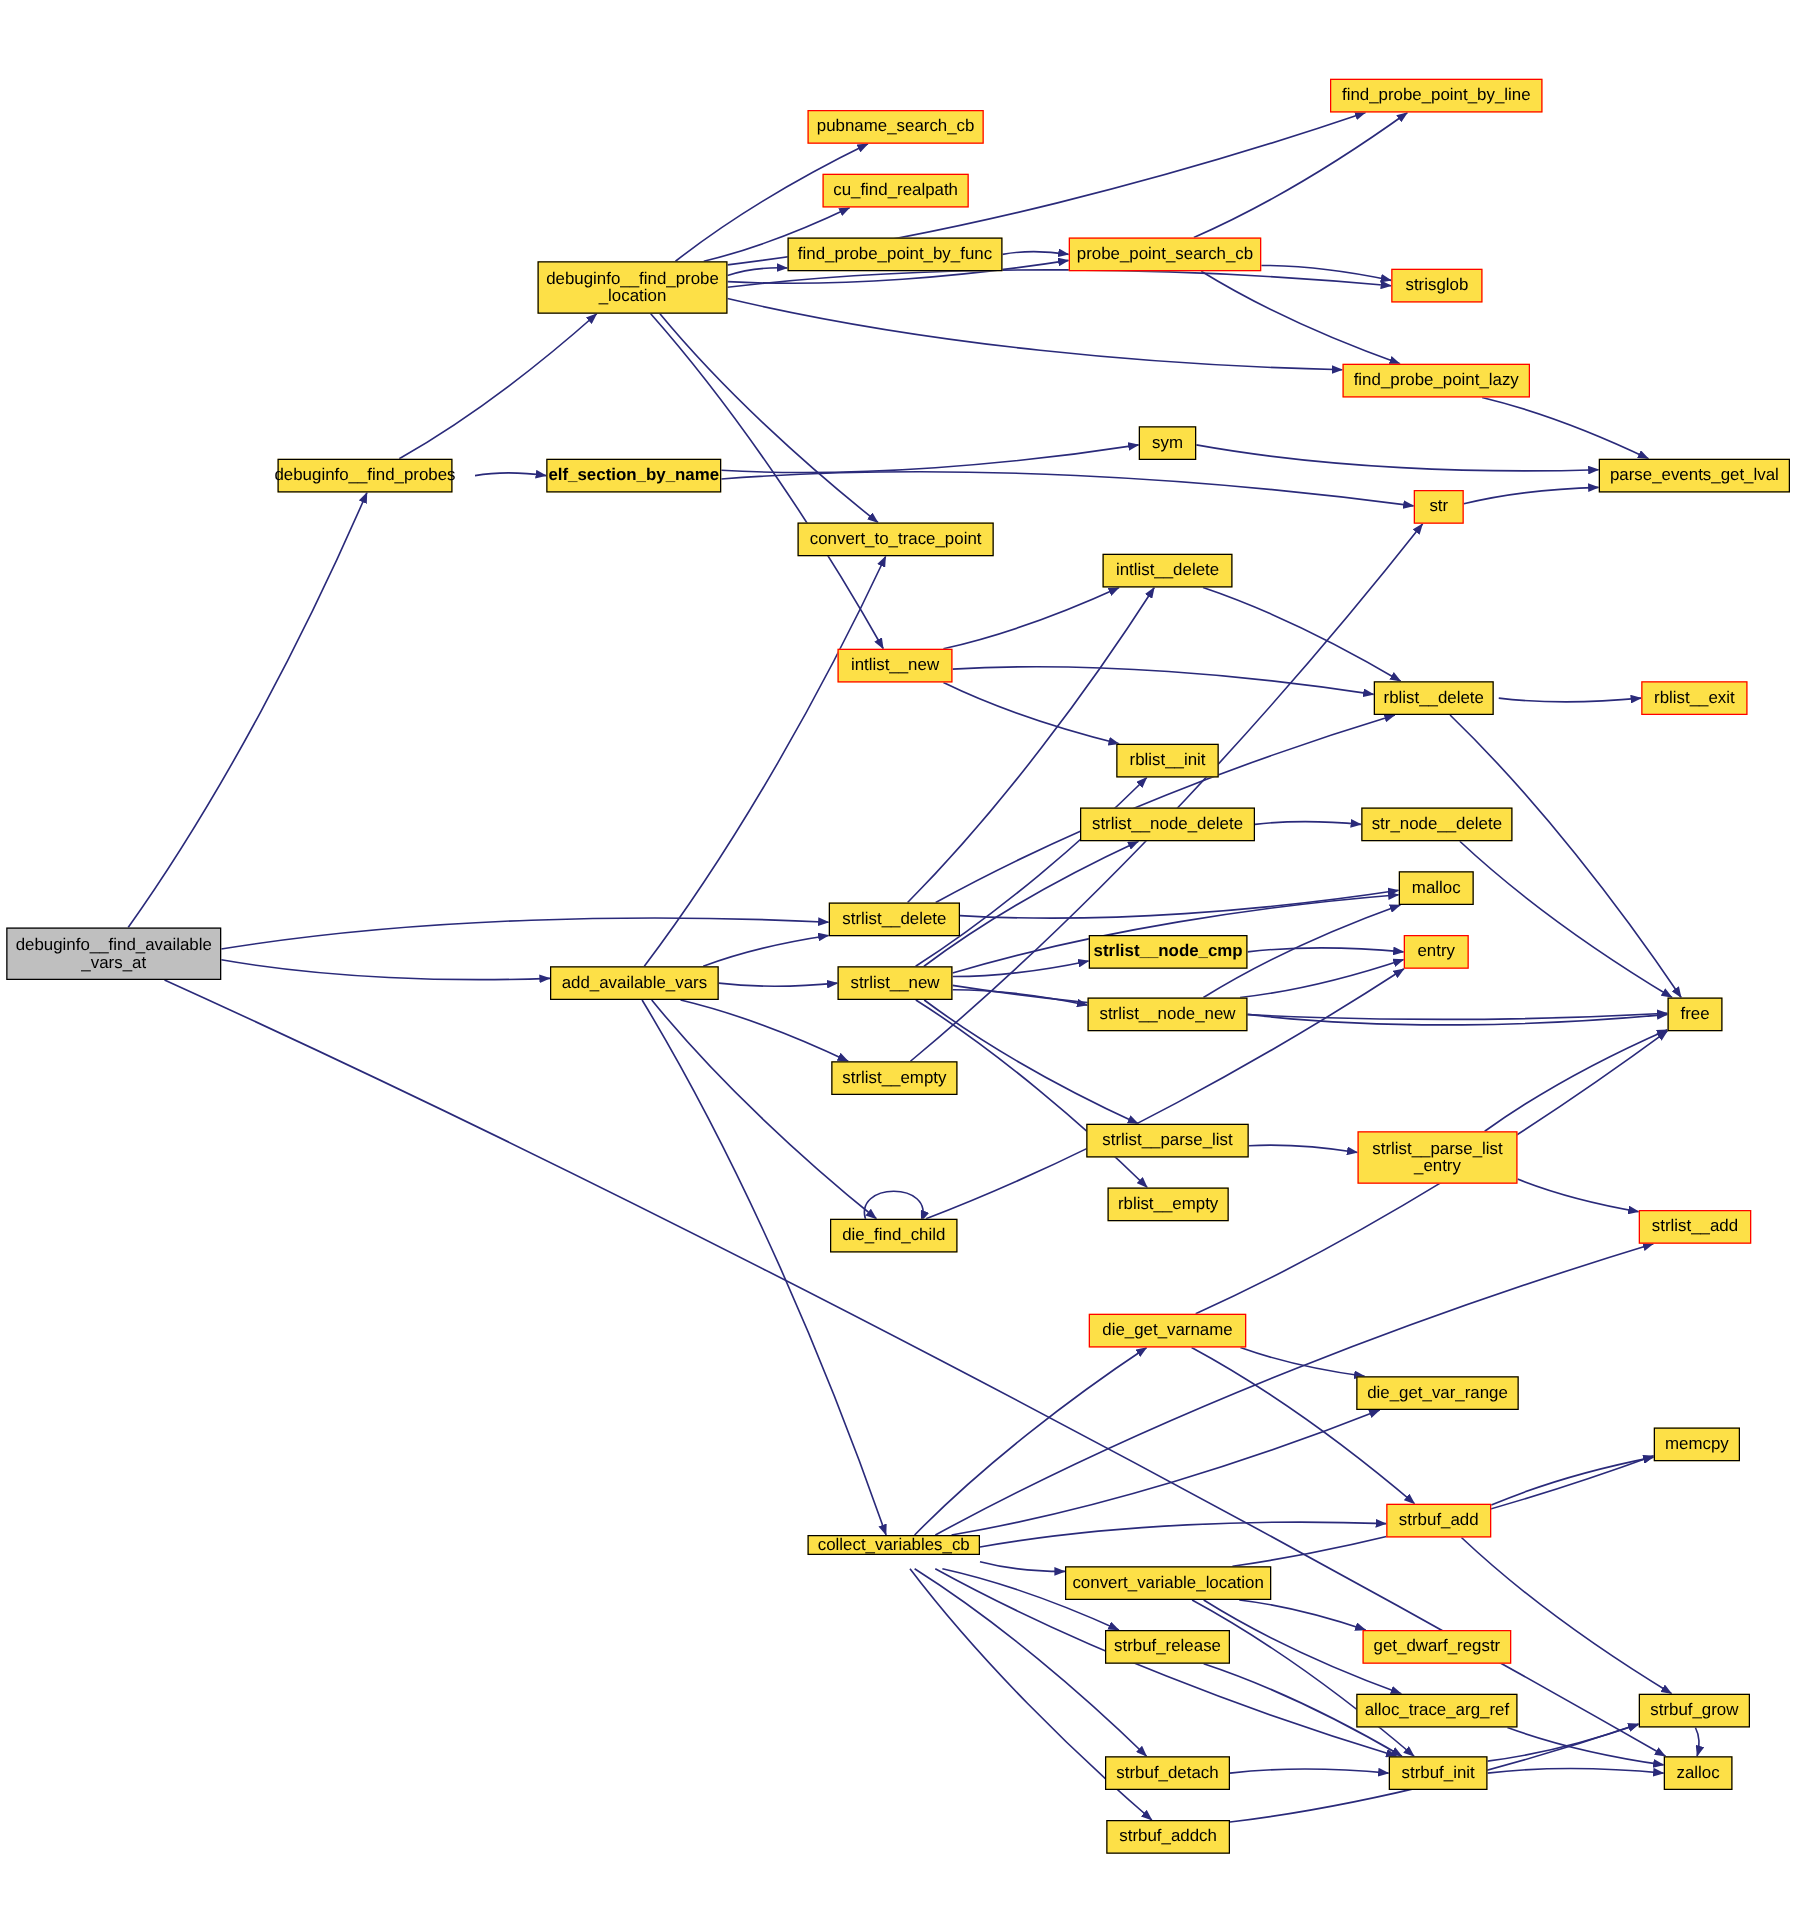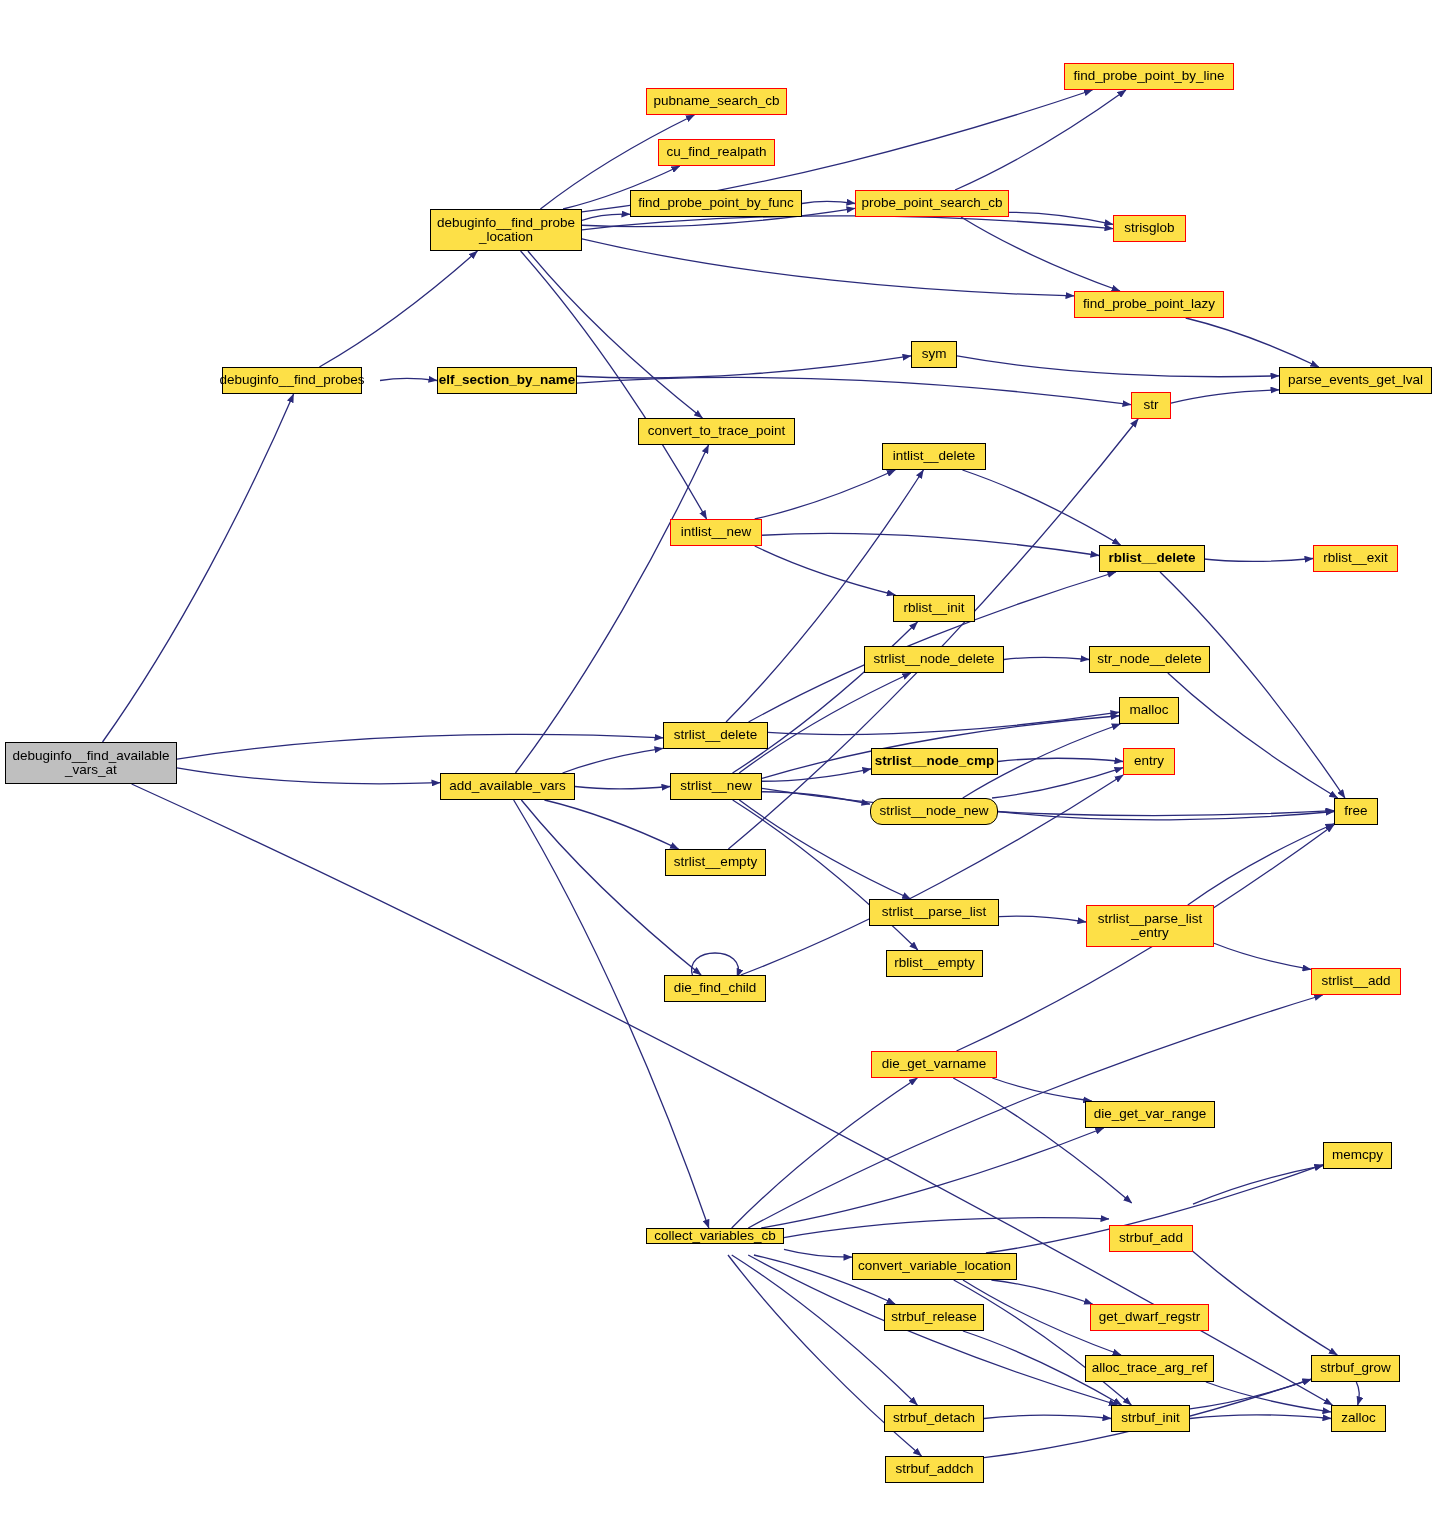--- a/index.html
+++ b/index.html
@@ -124,44 +124,44 @@
       <div class="node red" style="left: 855px; top: 190px; width: 154px; height: 27px;">probe_point_search_cb</div>
       <div class="node red" style="left: 1064px; top: 63px; width: 170px; height: 27px;">find_probe_point_by_line</div>
       <div class="node red" style="left: 1113px; top: 215px; width: 73px; height: 27px;">strisglob</div>
       <div class="node red" style="left: 1074px; top: 291px; width: 150px; height: 27px;">find_probe_point_lazy</div>
       <div class="node" style="left: 911px; top: 341px; width: 46px; height: 27px;">sym</div>
       <div class="node" style="left: 1279px; top: 367px; width: 153px; height: 27px;">parse_events_get_lval</div>
       <div class="node red" style="left: 1131px; top: 392px; width: 40px; height: 27px;">str</div>
       <div class="node" style="left: 638px; top: 418px; width: 157px; height: 27px;">convert_to_trace_point</div>
       <div class="node" style="left: 882px; top: 443px; width: 104px; height: 27px;">intlist__delete</div>
       <div class="node red" style="left: 670px; top: 519px; width: 92px; height: 27px;">intlist__new</div>
-      <div class="node" style="left: 1099px; top: 545px; width: 106px; height: 27px; font-weight: bold;">rblist__delete</div>
+      <div class="node" style="left: 1099px; top: 545px; width: 96px; height: 27px;">rblist__delete</div>
       <div class="node red" style="left: 1313px; top: 545px; width: 85px; height: 27px;">rblist__exit</div>
       <div class="node" style="left: 893px; top: 595px; width: 82px; height: 27px;">rblist__init</div>
       <div class="node" style="left: 864px; top: 646px; width: 140px; height: 27px;">strlist__node_delete</div>
       <div class="node" style="left: 1089px; top: 646px; width: 121px; height: 27px;">str_node__delete</div>
       <div class="node" style="left: 1119px; top: 697px; width: 60px; height: 27px;">malloc</div>
       <div class="node" style="left: 663px; top: 722px; width: 105px; height: 27px;">strlist__delete</div>
       <div class="node" style="left: 871px; top: 748px; width: 127px; height: 27px; font-weight: bold;">strlist__node_cmp</div>
       <div class="node red" style="left: 1123px; top: 748px; width: 52px; height: 27px;">entry</div>
       <div class="node" style="left: 440px; top: 773px; width: 135px; height: 27px;">add_available_vars</div>
       <div class="node" style="left: 670px; top: 773px; width: 92px; height: 27px;">strlist__new</div>
-      <div class="node" style="left: 870px; top: 798px; width: 128px; height: 27px; border-radius: 12px;">strlist__node_new</div>
+      <div class="node" style="left: 870px; top: 798px; width: 128px; height: 27px;">strlist__node_new</div>
       <div class="node" style="left: 1334px; top: 798px; width: 44px; height: 27px;">free</div>
       <div class="node" style="left: 665px; top: 849px; width: 101px; height: 27px;">strlist__empty</div>
       <div class="node" style="left: 869px; top: 899px; width: 130px; height: 27px;">strlist__parse_list</div>
       <div class="node red" style="left: 1086px; top: 905px; width: 128px; height: 42px;">strlist__parse_list
 _entry</div>
       <div class="node" style="left: 886px; top: 950px; width: 97px; height: 27px;">rblist__empty</div>
       <div class="node red" style="left: 1311px; top: 968px; width: 90px; height: 27px;">strlist__add</div>
       <div class="node" style="left: 664px; top: 975px; width: 102px; height: 27px;">die_find_child</div>
       <div class="node red" style="left: 871px; top: 1051px; width: 126px; height: 27px;">die_get_varname</div>
       <div class="node" style="left: 1085px; top: 1101px; width: 130px; height: 27px;">die_get_var_range</div>
       <div class="node" style="left: 1323px; top: 1142px; width: 69px; height: 27px;">memcpy</div>
-      <div class="node red" style="left: 1109px; top: 1203px; width: 84px; height: 27px; margin-top: 22px;">strbuf_add</div>
+      <div class="node red" style="left: 1109px; top: 1203px; width: 84px; height: 27px;">strbuf_add</div>
       <div class="node" style="left: 646px; top: 1228px; width: 138px; height: 16px;">collect_variables_cb</div>
       <div class="node" style="left: 852px; top: 1253px; width: 165px; height: 27px;">convert_variable_location</div>
       <div class="node" style="left: 884px; top: 1304px; width: 100px; height: 27px;">strbuf_release</div>
       <div class="node red" style="left: 1090px; top: 1304px; width: 119px; height: 27px;">get_dwarf_regstr</div>
       <div class="node" style="left: 1085px; top: 1355px; width: 129px; height: 27px;">alloc_trace_arg_ref</div>
       <div class="node" style="left: 1311px; top: 1355px; width: 89px; height: 27px;">strbuf_grow</div>
       <div class="node" style="left: 884px; top: 1405px; width: 100px; height: 27px;">strbuf_detach</div>
       <div class="node" style="left: 1111px; top: 1405px; width: 79px; height: 27px;">strbuf_init</div>
       <div class="node" style="left: 1331px; top: 1405px; width: 55px; height: 27px;">zalloc</div>
       <div class="node" style="left: 885px; top: 1456px; width: 99px; height: 27px;">strbuf_addch</div>

